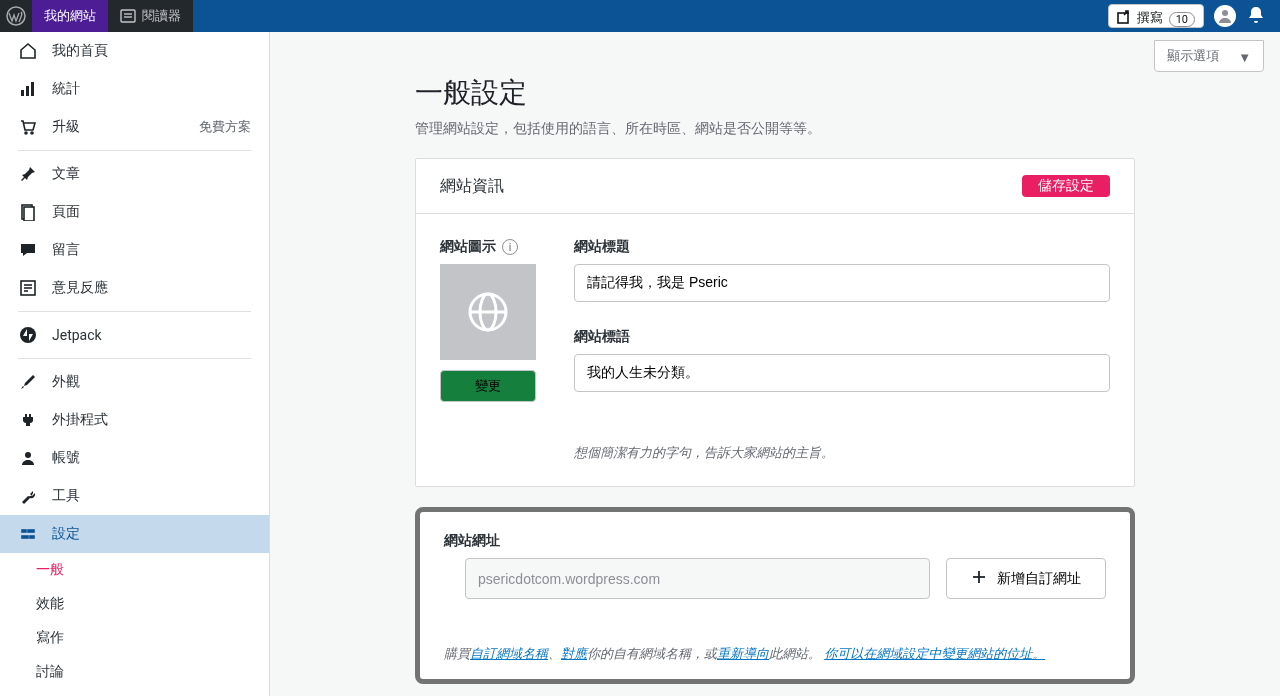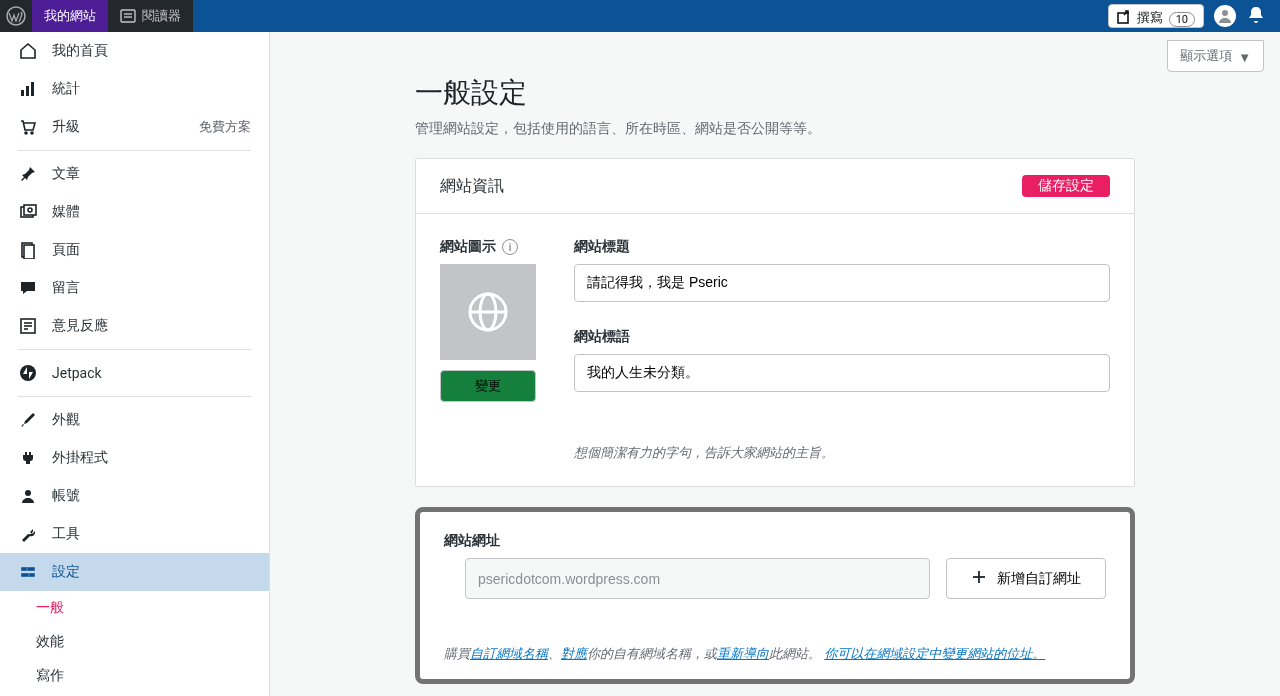--- a/index.html
+++ b/index.html
@@ -27,21 +27,21 @@
 .sidebar li.active { background: #c5d9ed; color: #0b5394; }
 .sidebar li.active .mi { color: #0b5394; }
 .sidebar li .right-text { margin-left: auto; font-size: 13px; color: #646970; }
 .sidebar .divider { border-top: 1px solid #e0e0e0; margin: 4px 18px; }
 .sidebar .subnav { padding-left: 18px; }
 .sidebar .subnav li { padding: 8px 18px; font-size: 14px; color: #2c3338; }
 .sidebar .subnav li.current { color: #e91e63; }
 
 
 .main { position: absolute; top: 32px; left: 270px; right: 0; bottom: 0; overflow-y: auto; padding: 10px 0 40px; }
-.screen-options { position: absolute; right: 16px; top: 8px; background: #fff; border: 1px solid #c3c4c7; border-radius: 0 0 4px 4px; padding: 6px 12px; font-size: 13px; color: #646970; cursor: pointer; display: flex; align-items: flex-end; gap: 6px; }
+.screen-options { position: absolute; right: 16px; top: 8px; background: #fff; border: 1px solid #c3c4c7; border-radius: 0 0 4px 4px; padding: 6px 12px; font-size: 13px; color: #646970; cursor: pointer; display: flex; align-items: flex-end; gap: 19px; }
 .content { max-width: 760px; margin: 30px auto 0; padding: 0 20px; }
 h1 { font-size: 28px; font-weight: 400; color: #1d2327; font-family: "Noto Serif", Georgia, serif; margin-bottom: 8px; }
 .page-desc { color: #646970; font-size: 14px; margin-bottom: 20px; }
 
 .card { background: #fff; border: 1px solid #dcdcde; border-radius: 2px; margin-bottom: 20px; }
 .card-header { display: flex; align-items: center; justify-content: space-between; padding: 16px 24px; border-bottom: 1px solid #dcdcde; }
 .card-header h2 { font-size: 16px; font-weight: 500; }
 .btn-primary { background: #e91e63; color: #fff; border: none; border-radius: 4px; padding: 2px 16px; font-size: 14px; cursor: pointer; }
 .card-body { padding: 24px; }
 .row { display: flex; gap: 24px; }
@@ -145,30 +145,20 @@
         <span class="right-text">免費方案</span>
       </li>
     <div class="divider"></div>
     <li>
         <span class="mi">
           <svg width="18" height="18" viewBox="0 0 18 18" fill="#1d2327">
             <path d="M11 2l5 5-3 1-4 4-1 3-2-2-3 3-1-1 3-3-2-2 3-1 4-4z"></path>
           </svg>
         </span>
         <span>文章</span>
-      </li>
-    <li>
-        <span class="mi">
-          <svg width="18" height="18" viewBox="0 0 18 18" fill="none" stroke="#1d2327" stroke-width="1.6">
-            <rect x="2" y="4" width="12" height="10"></rect>
-            <rect x="5" y="2" width="12" height="10" fill="#fff"></rect>
-            <circle cx="11" cy="7" r="2"></circle>
-          </svg>
-        </span>
-        <span>媒體</span>
       </li>
     <li>
         <span class="mi">
           <svg width="18" height="18" viewBox="0 0 18 18" fill="none" stroke="#1d2327" stroke-width="1.6">
             <rect x="3" y="2" width="10" height="14"></rect>
             <rect x="5" y="4" width="10" height="14" fill="#fff"></rect>
           </svg>
         </span>
         <span>頁面</span>
       </li>

